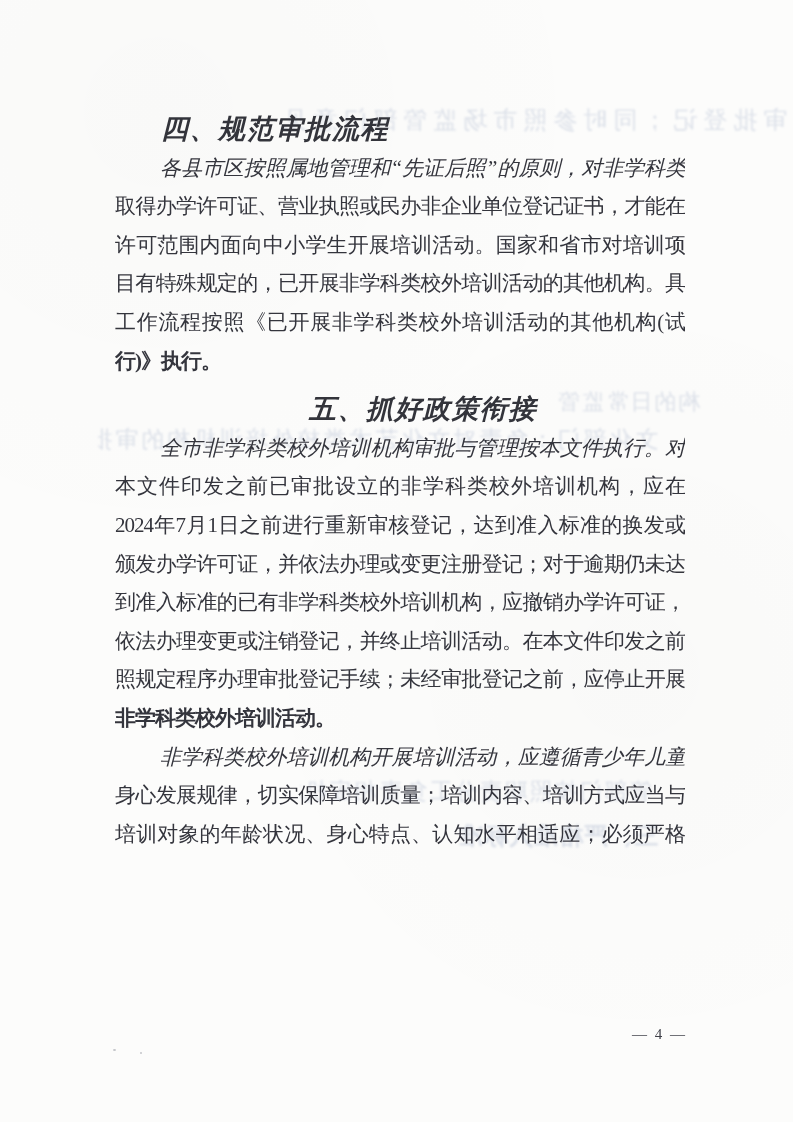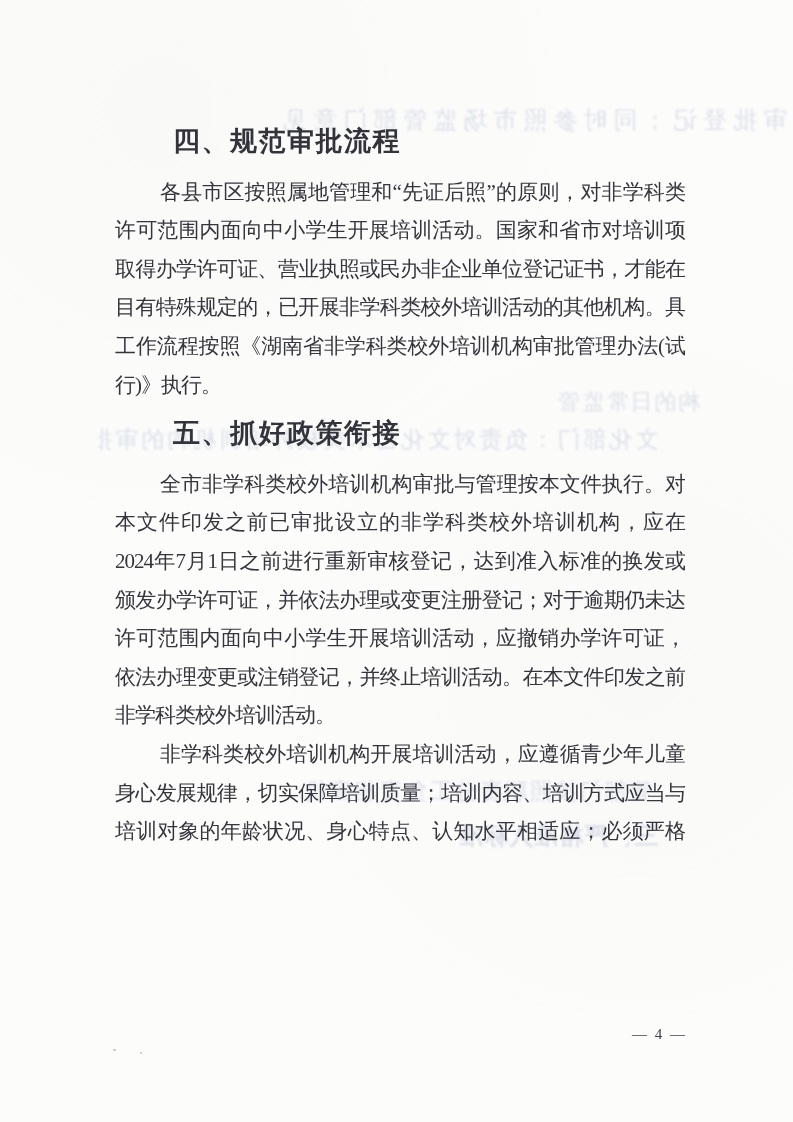--- a/index.html
+++ b/index.html
@@ -18,45 +18,46 @@
     font-family: "Liberation Serif", "DejaVu Serif", serif;
     color: #34353d;
   }
   
   .doc {
     position: absolute;
     left: 115px; top: 110px;
     width: 570px;
   }
   .sec-heading {
-    margin: 12px;
+    margin: 0;
     padding-left: 46px;
     font-size: 27px;
     line-height: 38.6px;
     height: 38.6px;
     font-family: "Liberation Sans", "DejaVu Sans", sans-serif;
     font-weight: 600;
     letter-spacing: 1.5px;
     color: #33343b;
     text-align: left;
     white-space: nowrap;
+    font-style: italic;
   }
-  .sec-heading.spaced { margin-top: 10px; }
+  .sec-heading.spaced { margin-top: 10px; text-align: center; }
   .line {
     font-size: 21px;
     line-height: 38.6px;
     height: 38.6px;
     letter-spacing: -1px;
     text-align: justify;
     text-align-last: justify;
     overflow: hidden;
     white-space: normal;
   }
-  .line.first { padding-left: 45px; }
-  .line.last  { text-align-last: left; }
+  .line.first { padding-left: 45px; font-style: italic; }
+  .line.last  { text-align-last: left; font-weight: bold; }
   
   .page-number {
     position: absolute;
     left: 632px; top: 1026px;
     font-size: 15px;
     letter-spacing: 2px;
     color: #3e3f47;
     font-family: "Liberation Serif", "DejaVu Serif", serif;
     white-space: nowrap;
   }
@@ -91,33 +92,34 @@
   <div class="ghost ghost-1">审批登记；同时参照市场监管部门意见执行</div>
   <div class="ghost ghost-2">构的日常监管</div>
   <div class="ghost ghost-3">文化部门：负责对文化艺术类校外培训机构的审批和管理</div>
   <div class="ghost ghost-4">管部门按照职责分工负责相应机构监管</div>
   <div class="ghost ghost-5">三、严格准入标准</div>
 
   <main class="doc">
 
     <h2 class="sec-heading">四、规范审批流程</h2>
     <div class="line first">各县市区按照属地管理和“先证后照”的原则，对非学科类</div>
+    <div class="line">取得办学许可证、营业执照或民办非企业单位登记证书，才能在</div>
     <div class="line">许可范围内面向中小学生开展培训活动。国家和省市对培训项</div>
-    <div class="line">取得办学许可证、营业执照或民办非企业单位登记证书，才能在</div>
     <div class="line">目有特殊规定的，已开展非学科类校外培训活动的其他机构。具体</div>
-    <div class="line">工作流程按照《湖南省非学科类校外培训机构审批管理办法(试</div>
+    <div class="line">工作流程按照《已开展非学科类校外培训活动的其他机构(试</div>
     <div class="line last">行)》执行。</div>
 
     <h2 class="sec-heading spaced">五、抓好政策衔接</h2>
     <div class="line first">全市非学科类校外培训机构审批与管理按本文件执行。对</div>
     <div class="line">本文件印发之前已审批设立的非学科类校外培训机构，应在</div>
     <div class="line">2024年7月1日之前进行重新审核登记，达到准入标准的换发或</div>
     <div class="line">颁发办学许可证，并依法办理或变更注册登记；对于逾期仍未达</div>
-    <div class="line">许可范围内面向中小学生开展培训活动，应撤销办学许可证，</div>
+    <div class="line">到准入标准的已有非学科类校外培训机构，应撤销办学许可证，</div>
     <div class="line">依法办理变更或注销登记，并终止培训活动。在本文件印发之前</div>
+    <div class="line">照规定程序办理审批登记手续；未经审批登记之前，应停止开展</div>
     <div class="line last">非学科类校外培训活动。</div>
 
     <div class="line first">非学科类校外培训机构开展培训活动，应遵循青少年儿童</div>
     <div class="line">身心发展规律，切实保障培训质量；培训内容、培训方式应当与</div>
     <div class="line">培训对象的年龄状况、身心特点、认知水平相适应；必须严格</div>
 
   </main>
 
   <div class="page-number">— 4 —</div>
 

